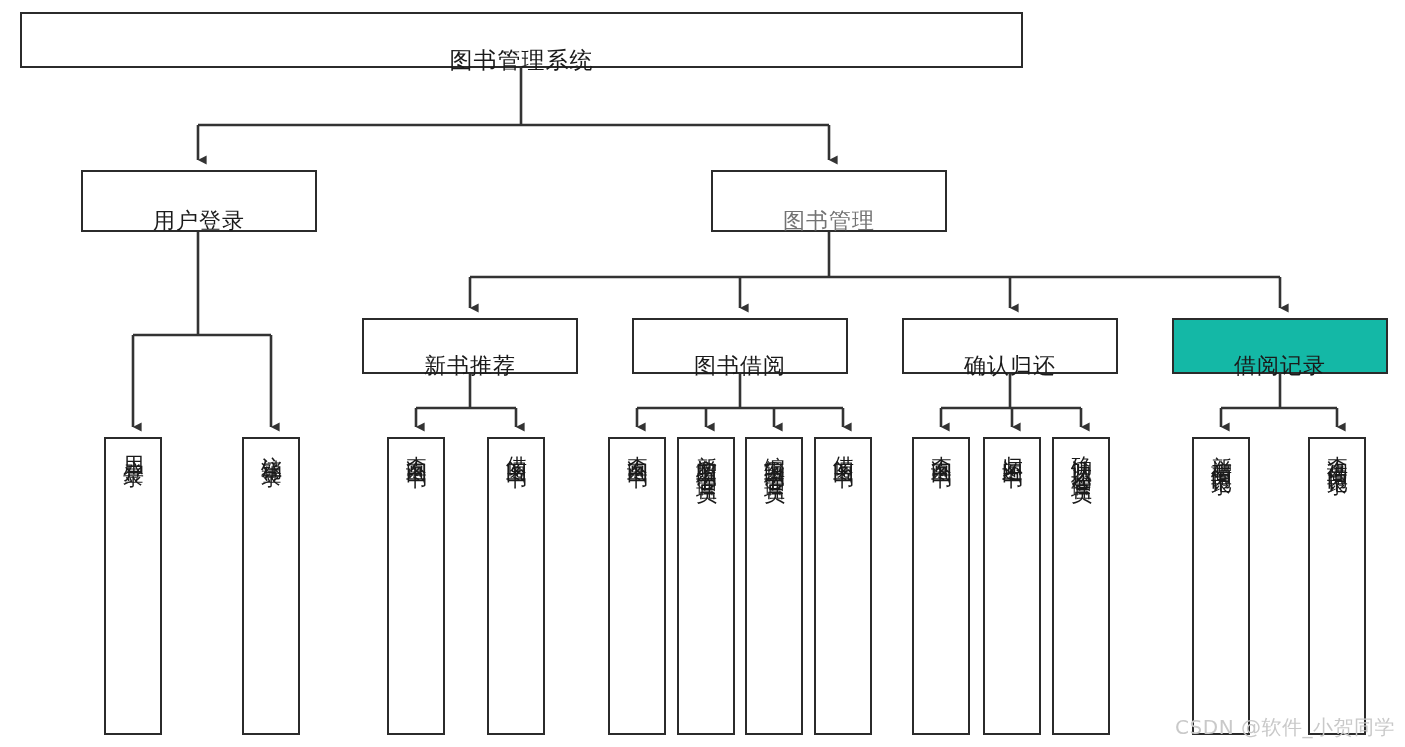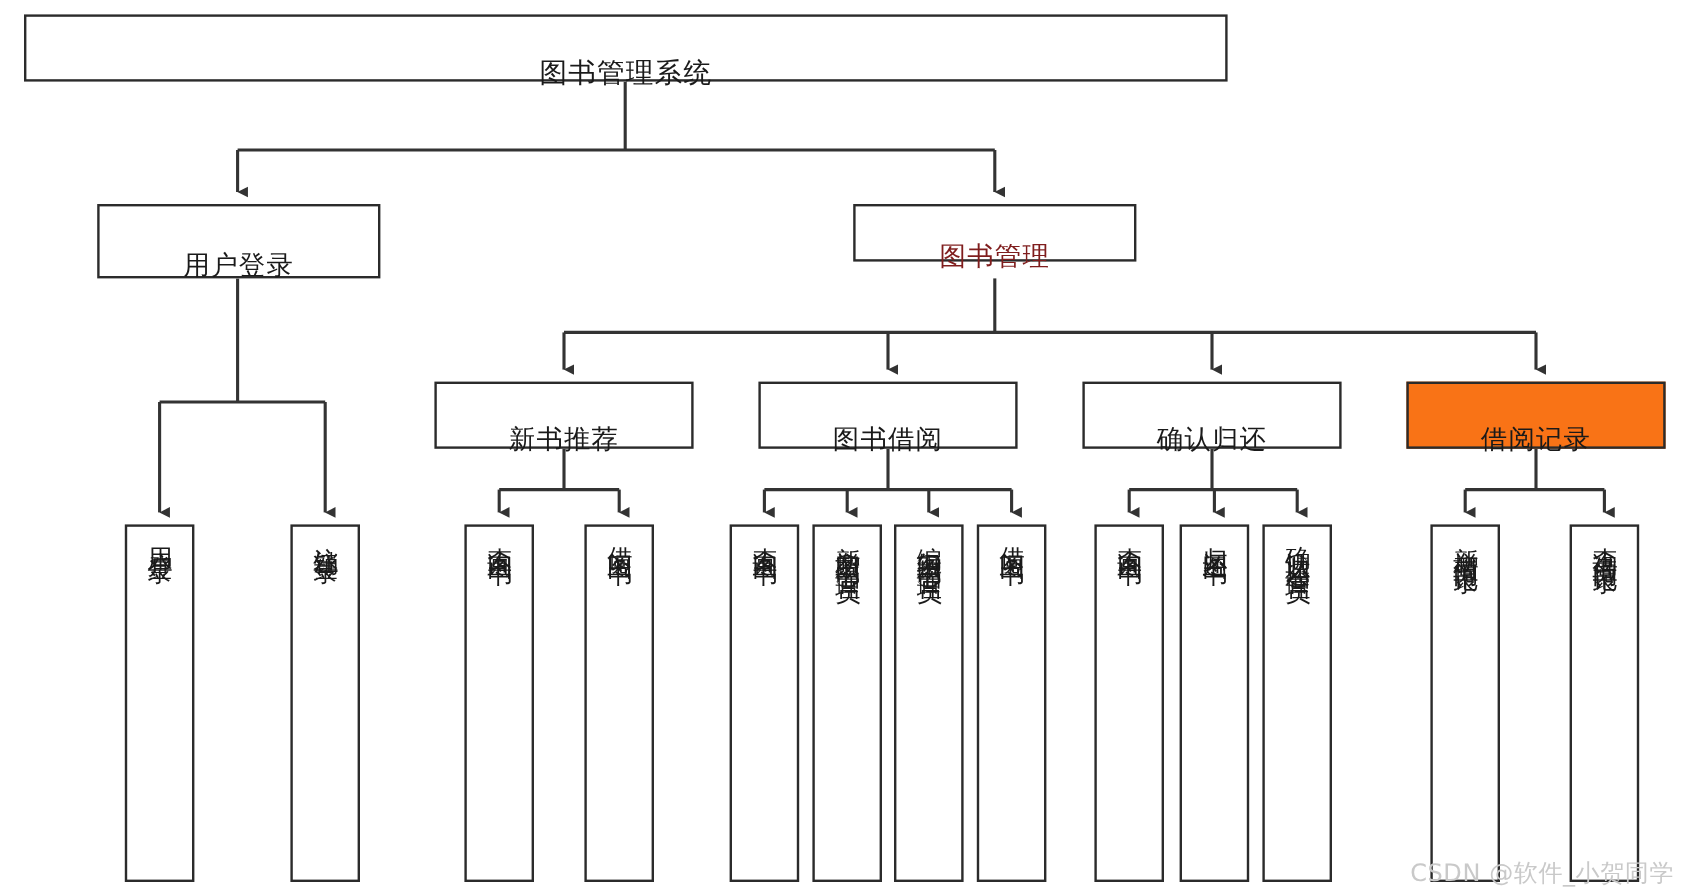--- a/index.html
+++ b/index.html
@@ -114,34 +114,34 @@
       </g>
   </svg>
 
   <div class="node-box node-root" id="box-root" style="left: 20px; top: 12px; width: 1003px; height: 56px; border-color: rgb(43, 43, 43); background: rgb(255, 255, 255); color: rgb(26, 26, 26);">
     <span class="node-h node-label">图书管理系统</span>
   </div>
 
   <div class="node-box" id="box-l2-0" style="left: 81px; top: 170px; width: 236px; height: 62px; border-color: rgb(43, 43, 43); background: rgb(255, 255, 255); color: rgb(26, 26, 26);">
     <span class="node-h node-label">用户登录</span>
   </div>
-  <div class="node-box" id="box-l2-1" style="left: 711px; top: 170px; width: 236px; height: 48px; border-color: rgb(43, 43, 43); background: rgb(255, 255, 255); color: #7f1d1d;">
+  <div class="node-box" id="box-l2-1" style="left: 711px; top: 170px; width: 236px; height: 62px; border-color: rgb(43, 43, 43); background: rgb(255, 255, 255); color: #737373;">
     <span class="node-h node-label">图书管理</span>
   </div>
 
   <div class="node-box" id="box-l3-0" style="left: 362px; top: 318px; width: 216px; height: 56px; border-color: rgb(43, 43, 43); background: rgb(255, 255, 255); color: rgb(26, 26, 26);">
     <span class="node-h node-label">新书推荐</span>
   </div>
   <div class="node-box" id="box-l3-1" style="left: 632px; top: 318px; width: 216px; height: 56px; border-color: rgb(43, 43, 43); background: rgb(255, 255, 255); color: rgb(26, 26, 26);">
     <span class="node-h node-label">图书借阅</span>
   </div>
   <div class="node-box" id="box-l3-2" style="left: 902px; top: 318px; width: 216px; height: 56px; border-color: rgb(43, 43, 43); background: rgb(255, 255, 255); color: rgb(26, 26, 26);">
     <span class="node-h node-label">确认归还</span>
   </div>
-  <div class="node-box" id="box-l3-3" style="left: 1172px; top: 318px; width: 216px; height: 56px; border-color: rgb(43, 43, 43); background: #f97316; color: rgb(26, 26, 26);">
+  <div class="node-box" id="box-l3-3" style="left: 1172px; top: 318px; width: 216px; height: 56px; border-color: rgb(43, 43, 43); background: #14b8a6; color: rgb(26, 26, 26);">
     <span class="node-h node-label">借阅记录</span>
   </div>
 
   <div class="node-box leaf-box" id="box-leaf-0" style="left: 104px; top: 437px; width: 58px; height: 298px; border-color: rgb(43, 43, 43); background: rgb(255, 255, 255); color: rgb(26, 26, 26);">
     <span class="node-label">用户登录</span>
   </div>
   <div class="node-box leaf-box" id="box-leaf-1" style="left: 242px; top: 437px; width: 58px; height: 298px; border-color: rgb(43, 43, 43); background: rgb(255, 255, 255); color: rgb(26, 26, 26);">
     <span class="node-label">注销登录</span>
   </div>
   <div class="node-box leaf-box" id="box-leaf-2" style="left: 387px; top: 437px; width: 58px; height: 298px; border-color: rgb(43, 43, 43); background: rgb(255, 255, 255); color: rgb(26, 26, 26);">

